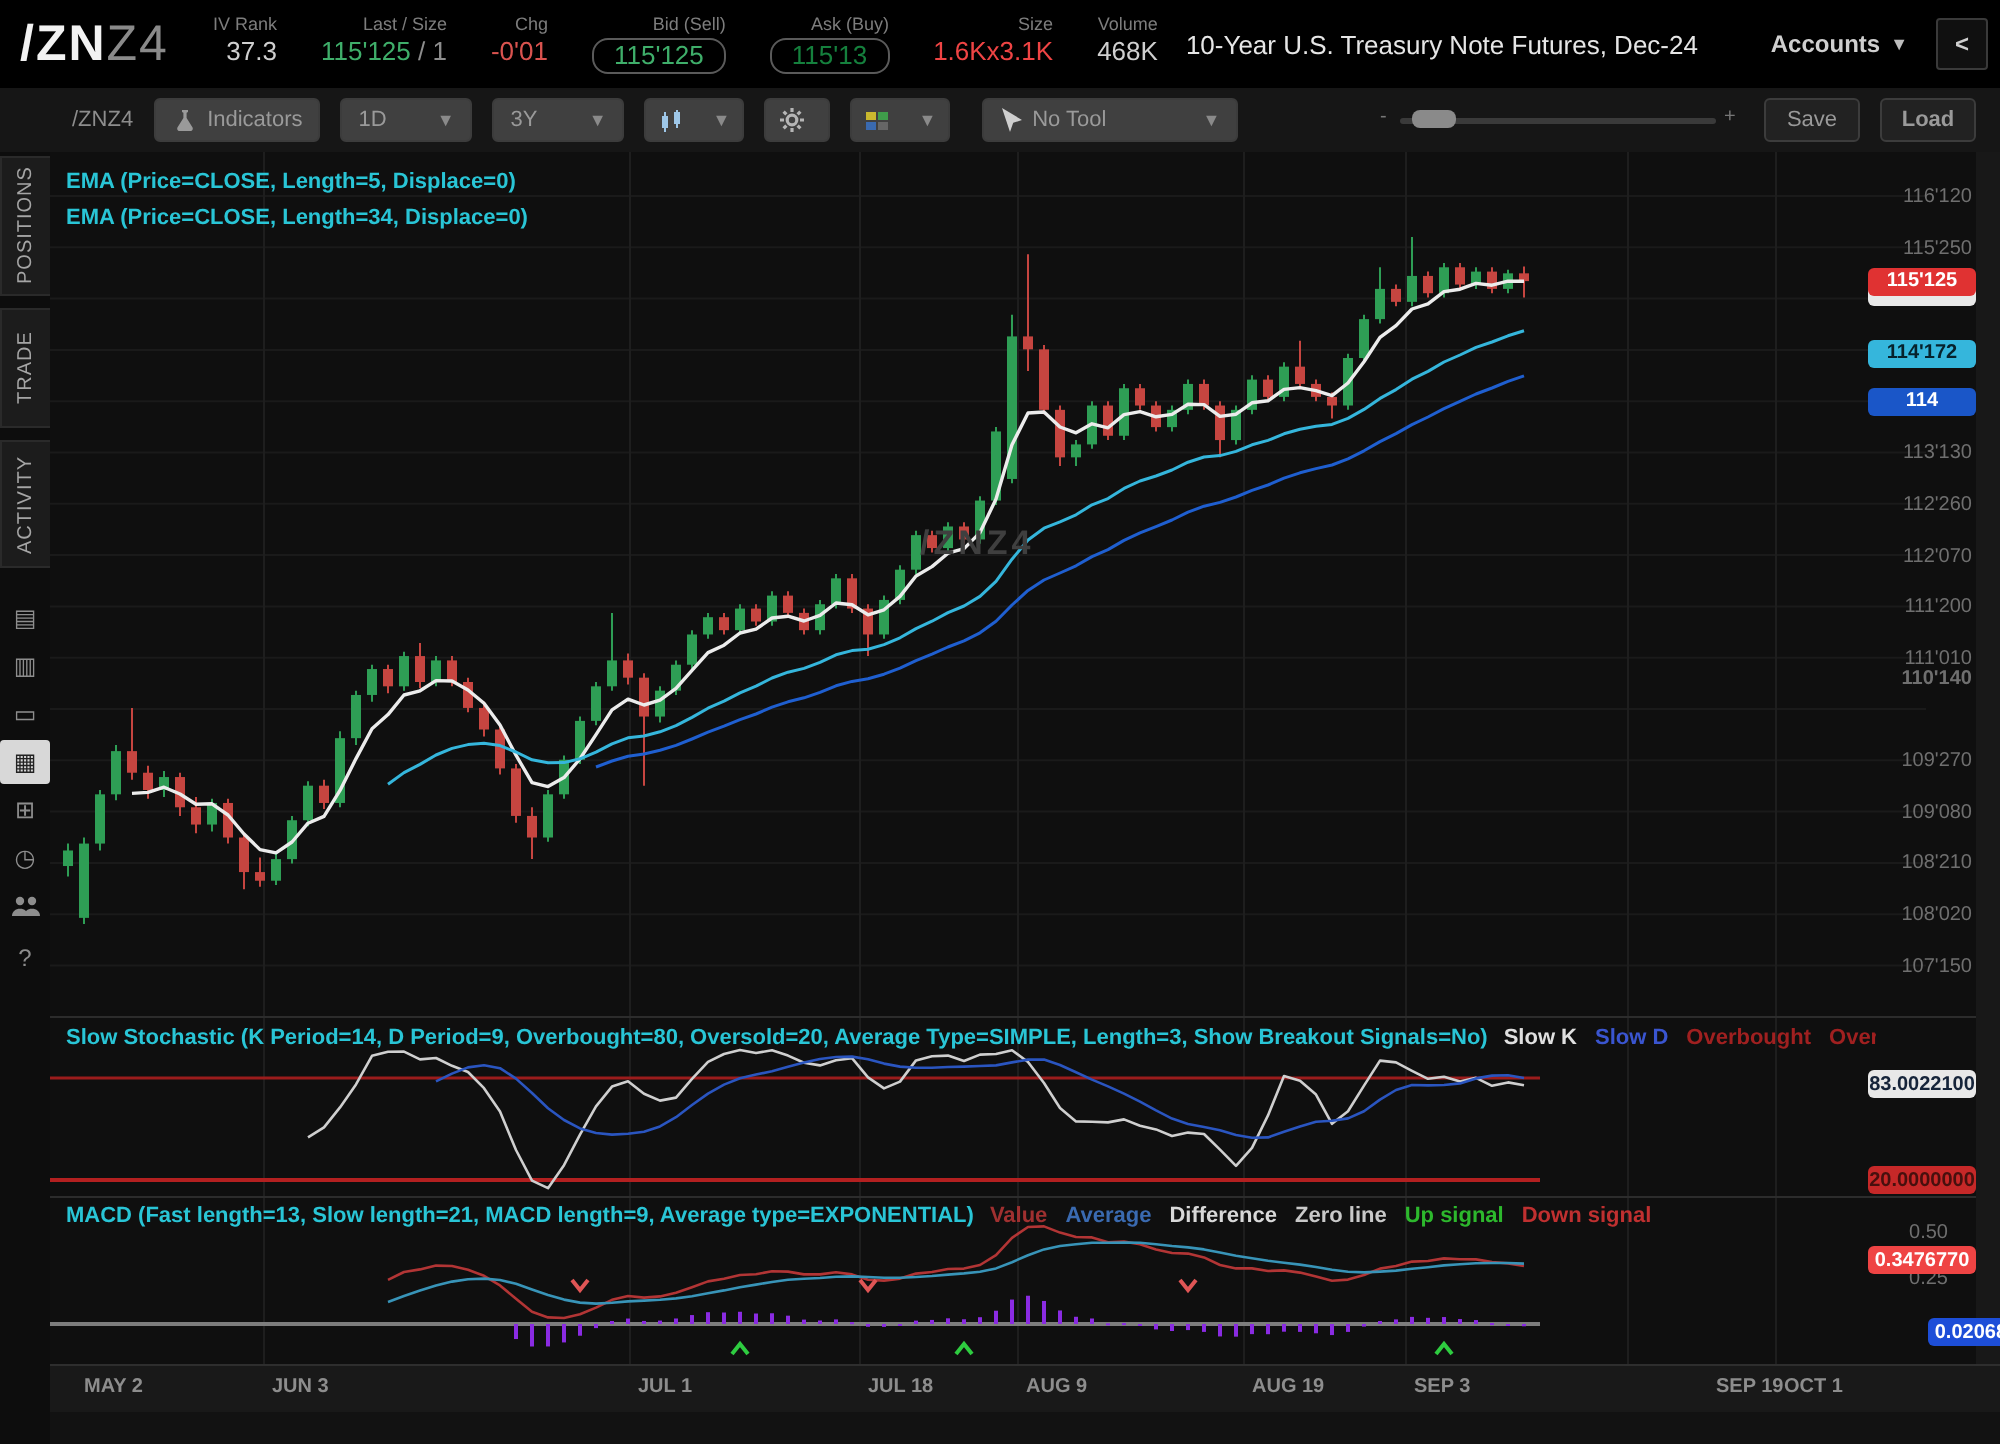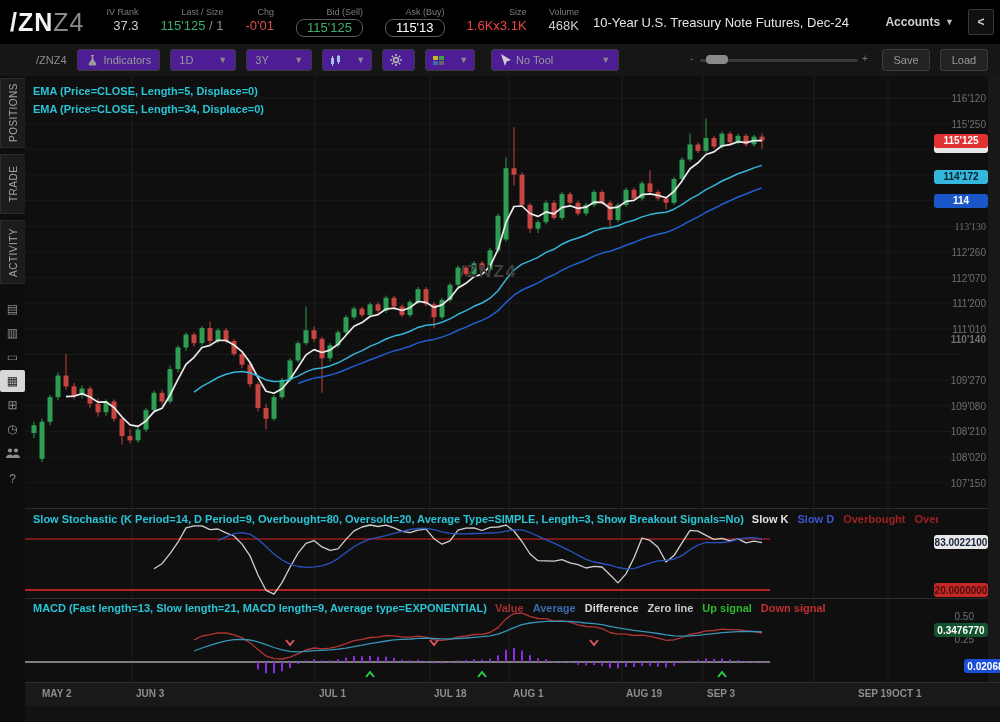--- a/index.html
+++ b/index.html
@@ -16,31 +16,31 @@
   #hdesc{font-size:13px;color:#e6e6e6;margin-left:14px;white-space:nowrap;}
   #hright{margin-left:auto;display:flex;align-items:center;}
   #accounts{color:#cfcfcf;font-size:12px;font-weight:bold;display:flex;align-items:center;cursor:pointer;}
   #accounts .chev{font-size:9px;margin-left:5px;color:#bdbdbd;}
   #collapse{width:24px;height:24px;border:1px solid #3a3a3a;background:#101010;color:#cfcfcf;
             display:flex;align-items:center;justify-content:center;font-size:12px;font-weight:bold;margin:0 6px 0 14px;border-radius:2px;}
   
   #toolbar{position:absolute;left:0;top:44px;width:1000px;height:32px;background:#161616;border-bottom:1px solid #000;
            display:flex;align-items:center;font-size:11px;color:#9a9a9a;}
   #tb-sym{margin-left:36px;color:#8d8d8d;font-size:11px;}
-  .tbtn{height:20px;border:1px solid #3c3c3c;background:#4c1d95;border-radius:3px;display:flex;align-items:center;
+  .tbtn{height:20px;border:1px solid #3c3c3c;background:#404040;border-radius:3px;display:flex;align-items:center;
         padding:0 8px;margin-left:10px;color:#9a9a9a;white-space:nowrap;}
   .tbtn .chev{font-size:9px;color:#8a8a8a;margin-left:8px;}
   .tbtn svg{margin-right:5px;}
   .iconbtn{padding:0 6px;}
   #slider{position:absolute;left:690px;top:13px;width:180px;height:6px;display:flex;align-items:center;}
   #slider .track{position:absolute;left:10px;top:2px;width:158px;height:3px;background:#3a3a3a;border-radius:2px;}
   #slider .handle{position:absolute;left:16px;top:-2px;width:22px;height:9px;background:#8a8a8a;border-radius:4px;}
   #slider .minus,#slider .plus{position:absolute;top:-4px;color:#777;font-size:10px;}
   #slider .minus{left:0;} #slider .plus{left:172px;}
-  #save-btn{position:absolute;left:882px;} #load-btn{position:absolute;left:940px;}
+  #save-btn{position:absolute;left:882px;} #load-btn{position:absolute;left:940px;font-weight:bold;}
   .pushbtn{top:5px;height:20px;width:46px;border:1px solid #3c3c3c;background:#222;border-radius:3px;
            color:#9a9a9a;display:flex;align-items:center;justify-content:center;font-size:11px;}
   
   #sidebar{position:absolute;left:0;top:76px;width:25px;height:646px;background:#0d0d0d;border-right:1px solid #1e1e1e;}
   .vtab{position:absolute;left:0;width:24px;background:#1c1c1c;border:1px solid #2a2a2a;border-left:none;border-radius:0 0 0 0;
         color:#a5a5a5;font-size:10px;letter-spacing:.5px;display:flex;align-items:center;justify-content:center;
         writing-mode:vertical-rl;transform:rotate(180deg);}
   .sic{position:absolute;left:0;width:25px;height:22px;display:flex;align-items:center;justify-content:center;color:#8d8d8d;font-size:12px;}
   .sic.active{background:#d8d8d8;color:#222;border-radius:2px;}
   
@@ -81,21 +81,21 @@
         <div class="hfield">
           <div class="lab">Chg</div>
           <div class="val" style="color: rgb(217, 83, 79);">-0'01</div>
         </div>
         <div class="hfield">
           <div class="lab">Bid (Sell)</div>
           <div class="val valbox" style="color: rgb(63, 174, 106);">115'125</div>
         </div>
         <div class="hfield">
           <div class="lab">Ask (Buy)</div>
-          <div class="val valbox" style="color: #ffffff;">115'13</div>
+          <div class="val valbox" style="color: #15803d;">115'13</div>
         </div>
         <div class="hfield">
           <div class="lab">Size</div>
           <div class="val" style="color: #ef4444; text-align: right;">1.6Kx3.1K</div>
         </div>
         <div class="hfield">
           <div class="lab">Volume</div>
           <div class="val" style="color: rgb(207, 207, 207);">468K</div>
         </div>
       </div>
@@ -506,51 +506,51 @@
         <span class="leg" style="color: rgb(58, 106, 176);">Average</span>
         <span class="leg" style="color: rgb(216, 216, 216);">Difference</span>
         <span class="leg" style="color: rgb(201, 201, 201);">Zero line</span>
         <span class="leg" style="color: rgb(45, 184, 45);">Up signal</span>
         <span class="leg" style="color: rgb(192, 48, 48);">Down signal</span>
       </div>
 
     <div id="price-axis">
         <div class="axlab" style="top: 17px;">116'120</div>
         <div class="axlab" style="top: 42.6608px;">115'250</div>
-        <div class="axlab" style="top: 145.261px; font-family: Liberation Serif, serif;">113'130</div>
+        <div class="axlab" style="top: 145.261px;">113'130</div>
         <div class="axlab" style="top: 170.878px;">112'260</div>
         <div class="axlab" style="top: 196.539px;">112'070</div>
         <div class="axlab" style="top: 222.2px;">111'200</div>
         <div class="axlab" style="top: 247.861px;">111'010</div>
         <div class="axlab" style="top: 258px; font-weight: bold;">110'140</div>
         <div class="axlab" style="top: 299.139px;">109'270</div>
         <div class="axlab" style="top: 324.8px;">109'080</div>
         <div class="axlab" style="top: 350.461px;">108'210</div>
         <div class="axlab" style="top: 376.078px;">108'020</div>
         <div class="axlab" style="top: 401.739px;">107'150</div>
         <div class="badge" style="top: 62.552px; background: rgb(232, 232, 232);"></div>
         <div class="badge" style="top: 57.552px; background: rgb(224, 50, 50); color: rgb(255, 255, 255);">115'125</div>
         <div class="badge" style="top: 93.9696px; background: rgb(53, 182, 220); color: rgb(6, 34, 44);">114'172</div>
         <div class="badge" style="top: 117.6px; background: rgb(26, 86, 200); color: rgb(255, 255, 255);">114</div>
       </div>
     <div id="sub-badges">
         <div class="badge" style="left: 909px; top: 459.448px; background: rgb(232, 232, 232); color: rgb(22, 36, 58);">83.0022100</div>
         <div class="badge" style="left: 909px; top: 507px; background: rgb(198, 40, 40); color: rgb(71, 16, 14);">20.0000000</div>
         <div class="axlab" style="right: 26px; top: 535px; position: absolute;">0.50</div>
         <div class="axlab" style="right: 26px; top: 558px; position: absolute;">0.25</div>
-        <div class="badge" style="left: 909px; top: 547.014px; background: #14532d; color: rgb(255, 255, 255);">0.3476770</div>
+        <div class="badge" style="left: 909px; top: 547.014px; background: #ef4444; color: rgb(255, 255, 255);">0.3476770</div>
         <div class="badge" style="left: 939px; top: 583.097px; background: #1d4ed8; color: rgb(255, 255, 255);">0.0206880</div>
       </div>
     <div id="scrollstrip"></div>
     <div id="time-axis">
         <div class="ttick" style="left: 17px;">MAY 2</div>
         <div class="ttick" style="left: 111px;">JUN 3</div>
         <div class="ttick" style="left: 294px;">JUL 1</div>
         <div class="ttick" style="left: 409px;">JUL 18</div>
-        <div class="ttick" style="left: 488px;">AUG 1</div>
+        <div class="ttick" style="left: 488px;">AUG 9</div>
         <div class="ttick" style="left: 601px;">AUG 19</div>
         <div class="ttick" style="left: 682px;">SEP 3</div>
         <div class="ttick" style="left: 833px;">SEP 19</div>
         <div class="ttick" style="left: 867px;">OCT 1</div>
       </div>
     <div id="bottomstrip"></div>
   </div>
 </div>
 
 </body></html>

